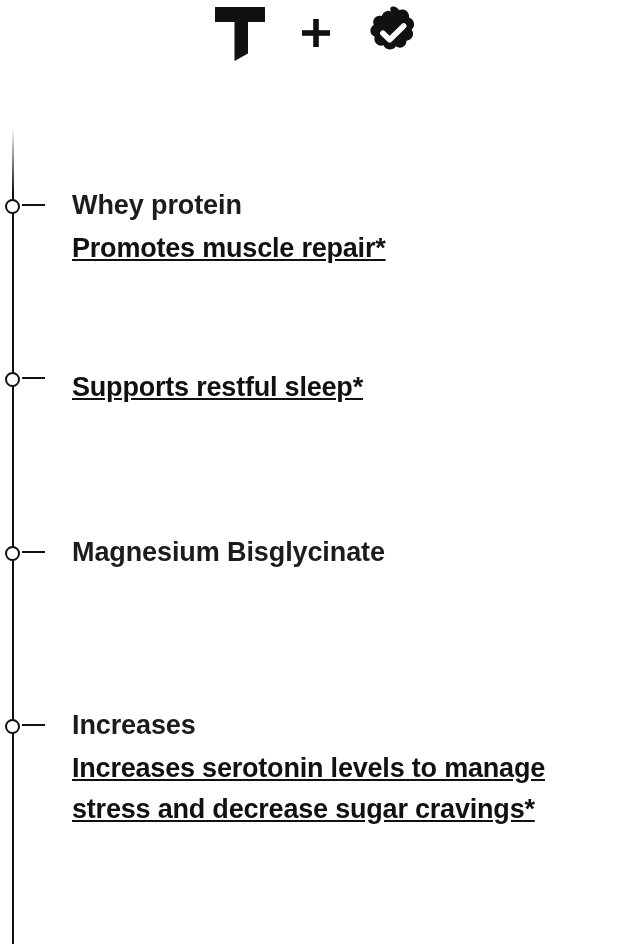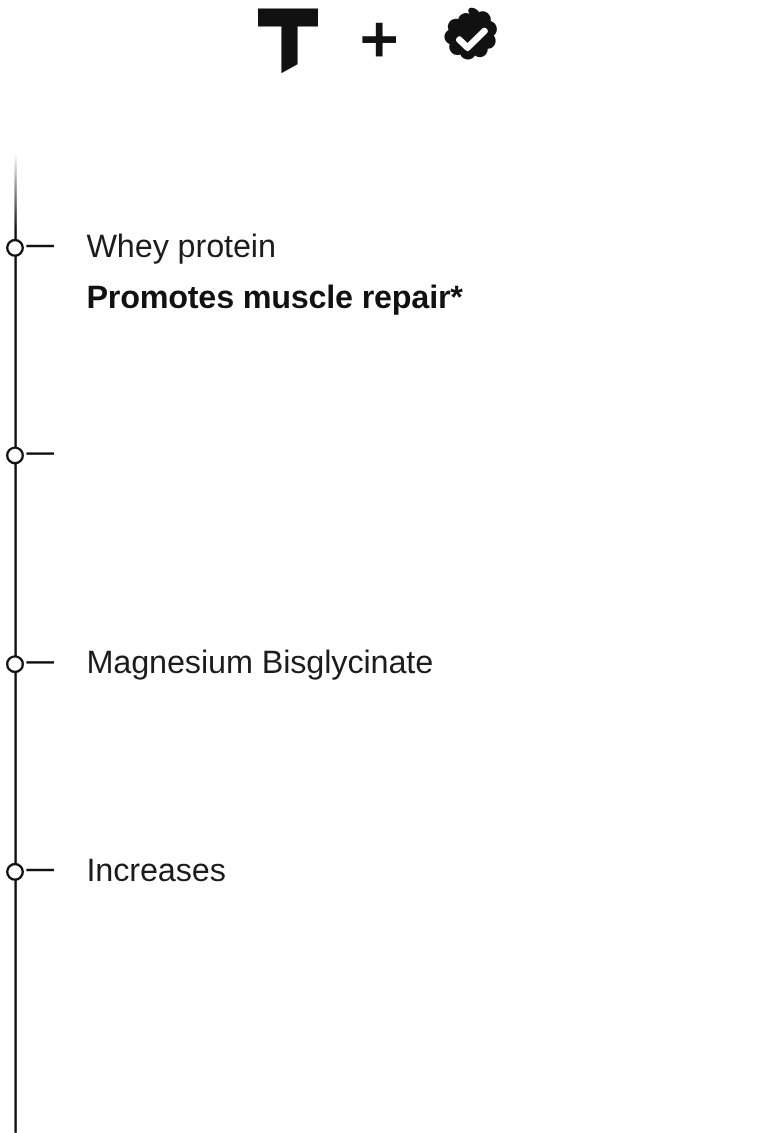--- a/index.html
+++ b/index.html
@@ -92,34 +92,35 @@
     background: #111111;
   }
 
   .tl-content {
     position: absolute;
     left: 72px;
     width: 558px;
   }
   .tl-title {
     font-size: 27px;
-    font-weight: 400;
+    font-weight: 700;
     line-height: 34px;
     letter-spacing: -0.1px;
     color: #1c1c1c;
     margin: 0;
     white-space: nowrap;
   }
   .tl-desc {
     font-size: 27px;
     font-weight: 700;
     line-height: 41px;
     letter-spacing: -0.2px;
     color: #111111;
     margin: 6px 0 0 0;
+    text-decoration: underline;
   }
 </style>
 </head>
 <body>
 
 <div class="brand-row">
 
   <span class="brand-logo">
     <svg width="54" height="56" viewBox="0 0 54 56" aria-hidden="true">
       <path d="M2 2 H52 V17 H35 V48.5 L21.5 56 V17 H2 Z" fill="#111111"></path>
@@ -163,36 +164,38 @@
       <p class="tl-desc">Promotes muscle repair*</p>
     </div>
   </div>
 
   <div class="tl-item" style="top:361px;">
     <div class="tl-marker" style="top:8px;">
       <span class="tl-dot"></span>
       <span class="tl-tick"></span>
     </div>
     <div class="tl-content">
+      <p class="tl-desc">Supports restful sleep*</p>
     </div>
   </div>
 
   <div class="tl-item" style="top:535px;">
     <div class="tl-marker" style="top:8px;">
       <span class="tl-dot"></span>
       <span class="tl-tick"></span>
     </div>
     <div class="tl-content">
       <p class="tl-title">Magnesium Bisglycinate</p>
     </div>
   </div>
 
   <div class="tl-item" style="top:708px;">
     <div class="tl-marker" style="top:8px;">
       <span class="tl-dot"></span>
       <span class="tl-tick"></span>
     </div>
     <div class="tl-content">
       <p class="tl-title">Increases</p>
+      <p class="tl-desc">Increases serotonin levels to manage stress and decrease sugar cravings*</p>
     </div>
   </div>
 
 </div>
 
 </body></html>

